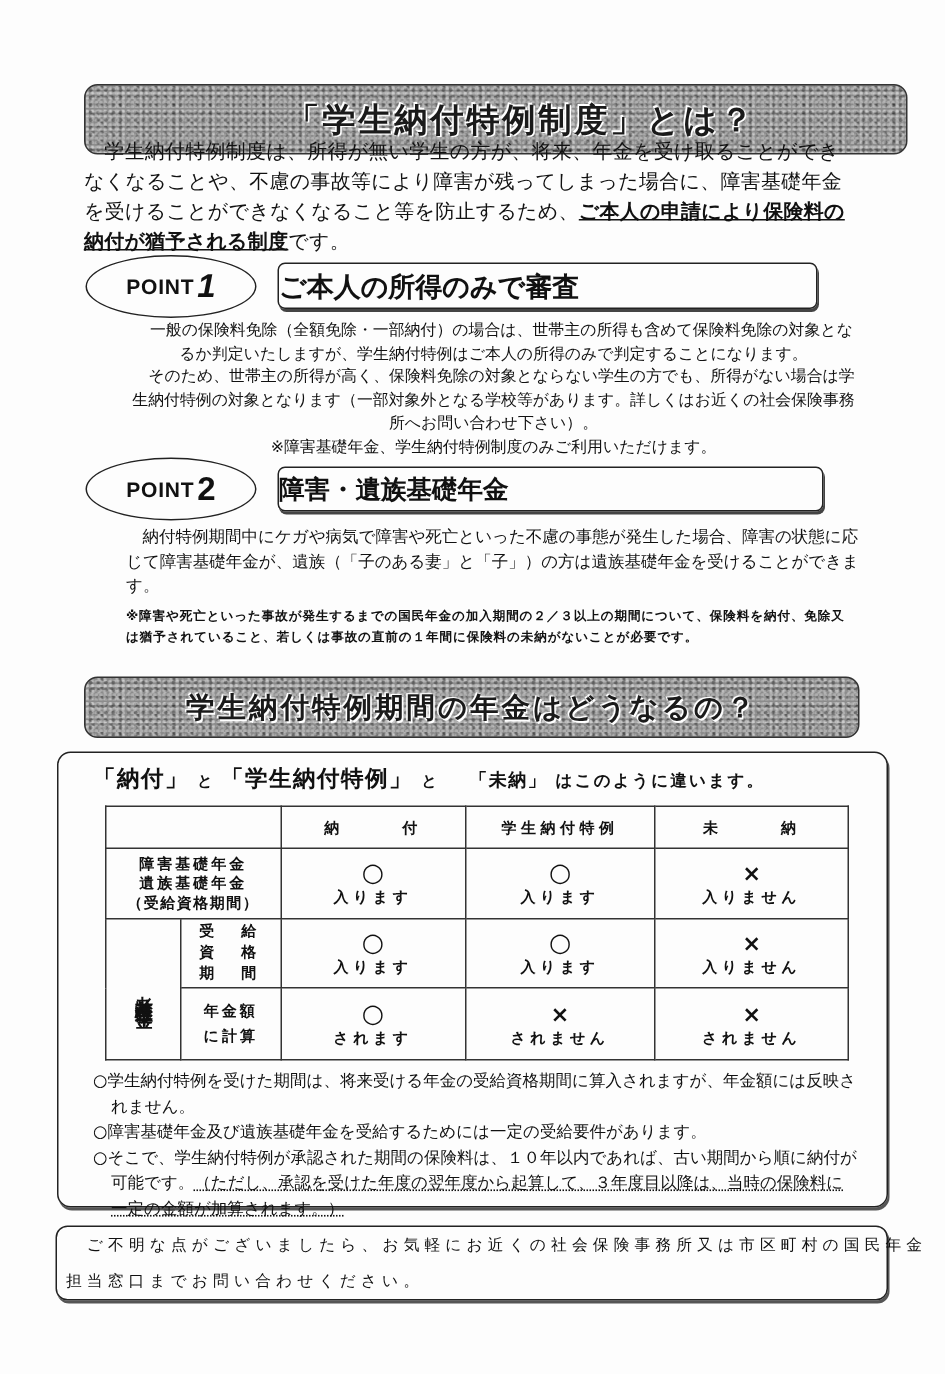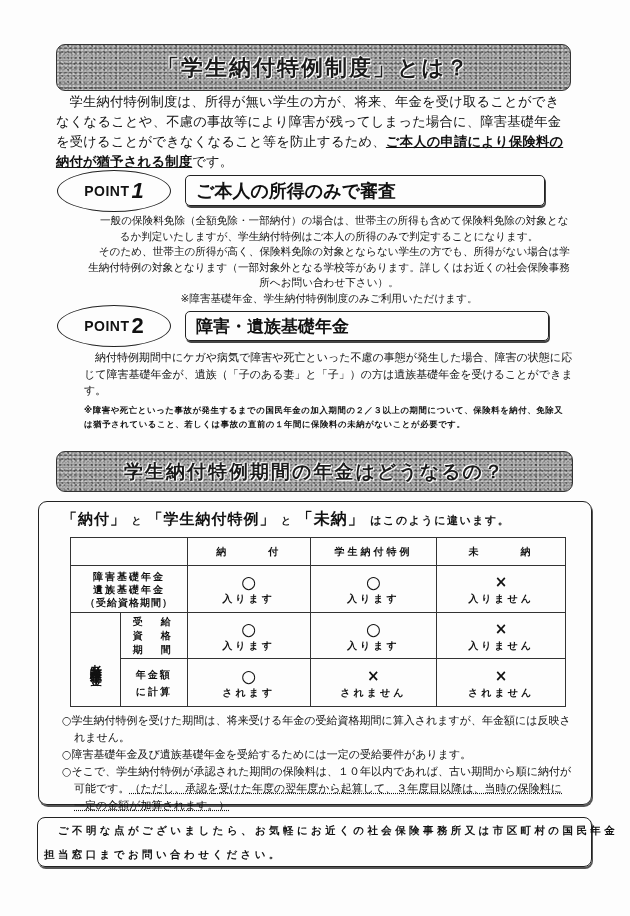--- a/index.html
+++ b/index.html
@@ -34,46 +34,46 @@
   .point-ellipse {
     position: absolute; border: 1.3px solid #222; border-radius: 50%;
     display: flex; align-items: center; justify-content: center;
     font-weight: bold; font-family: "Liberation Sans", sans-serif;
   }
   .point-ellipse .pw { font-size: 14px; letter-spacing: 0.5px; }
   .point-ellipse .pn { font-size: 22px; margin-left: 2px; font-style: italic; }
   .title-box {
     position: absolute; border: 1.3px solid #222; border-radius: 5px;
     box-shadow: 1px 2px 0 #444;
-    display: flex; align-items: center; padding-left: 10px; box-sizing: border-box;
+    display: flex; align-items: center; box-sizing: border-box;
     font-weight: bold;
   }
   .outer-box {
     position: absolute; border: 1.3px solid #222; border-radius: 9px;
     box-shadow: 1px 2px 0 #555;
   }
   table.cmp {
     position: absolute; border-collapse: collapse;
     font-size: 10px; font-weight: bold; letter-spacing: 3px;
   }
   table.cmp td, table.cmp th {
     border: 1.3px solid #333; text-align: center; vertical-align: middle; padding: 0;
   }
   .sym { display: block; font-size: 17px; font-weight: normal; letter-spacing: 0; line-height: 20px; }
   .sym.x { font-weight: bold; font-size: 15px; }
   .res { display: block; font-size: 10px; line-height: 14px; }
   .vert { writing-mode: vertical-rl; text-orientation: upright; letter-spacing: 1px; font-size: 11px; margin: 0 auto; }
   .notes div { font-size: 12px; line-height: 17px; }
   .dotted { text-decoration: underline dotted; }
-  .footer-text { font-size: 10.5px; line-height: 24px; letter-spacing: 3.4px; font-weight: bold; }
+  .footer-text { font-size: 10.5px; line-height: 24px; letter-spacing: 3.4px; font-weight: normal; }
 </style>
 </head>
 <body>
 
-<div class="banner" style="left:56px; top:44px; width:513px; height:45px;">
+<div class="banner" style="left:56px; top:56px; width:513px; height:45px;padding-left:34px;">
   <span class="banner-text" style="font-size:22px;">「学生納付特例制度」とは？</span>
 </div>
 
 <div class="para" style="left:56px; top:92px; width:515px; letter-spacing:0.2px;">
   <span>　学生納付特例制度は、所得が無い学生の方が、将来、年金を受け取ることができなくなることや、不慮の事故等により障害が残ってしまった場合に、障害基礎年金を受けることができなくなること等を防止するため、</span><span class="ul">ご本人の申請により保険料の納付が猶予される制度</span><span>です。</span>
 </div>
 
 <div class="point-ellipse" style="left:57px; top:170px; width:112px; height:40px;">
   <span class="pw">POINT</span>
   <span class="pn">1</span>
@@ -101,21 +101,21 @@
   <span class="banner-text" style="font-size:19px;">学生納付特例期間の年金はどうなるの？</span>
 </div>
 
 <div class="outer-box" style="left:38px; top:501px; width:552px; height:302px;"></div>
 
 <div class="abs" style="left:62px; top:509px; width:520px; font-weight:bold; white-space:nowrap;">
   <span style="font-size:15px; letter-spacing:1px;">「納付」</span>
   <span style="font-size:10px;">と</span>
   <span style="font-size:15px; letter-spacing:1px;">「学生納付特例」</span>
   <span style="font-size:10px;">と</span>
-  <span style="font-size:16px; letter-spacing:1px;">「未納」</span>
+  <span style="font-size:12px; letter-spacing:1px;margin-left:16px;">「未納」</span>
   <span style="font-size:11px; letter-spacing:1.5px;">はこのように違います。</span>
 </div>
 
 <table class="cmp" style="left:70px; top:537px; width:496px;">
   <colgroup>
     <col style="width:50px">
       <col style="width:67px">
       <col style="width:123px">
       <col style="width:127px">
       <col style="width:129px">

